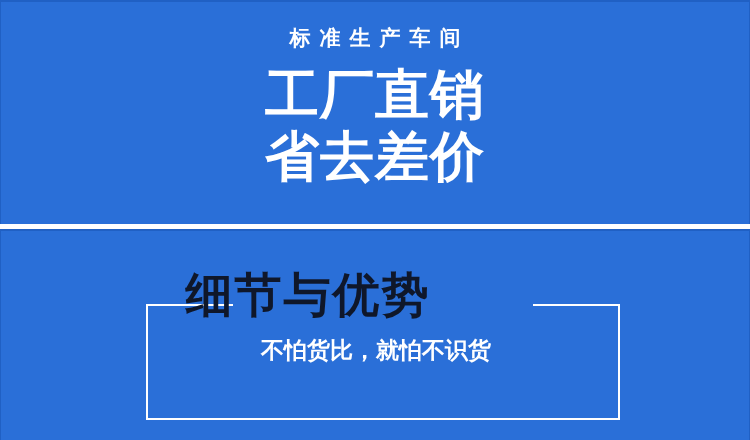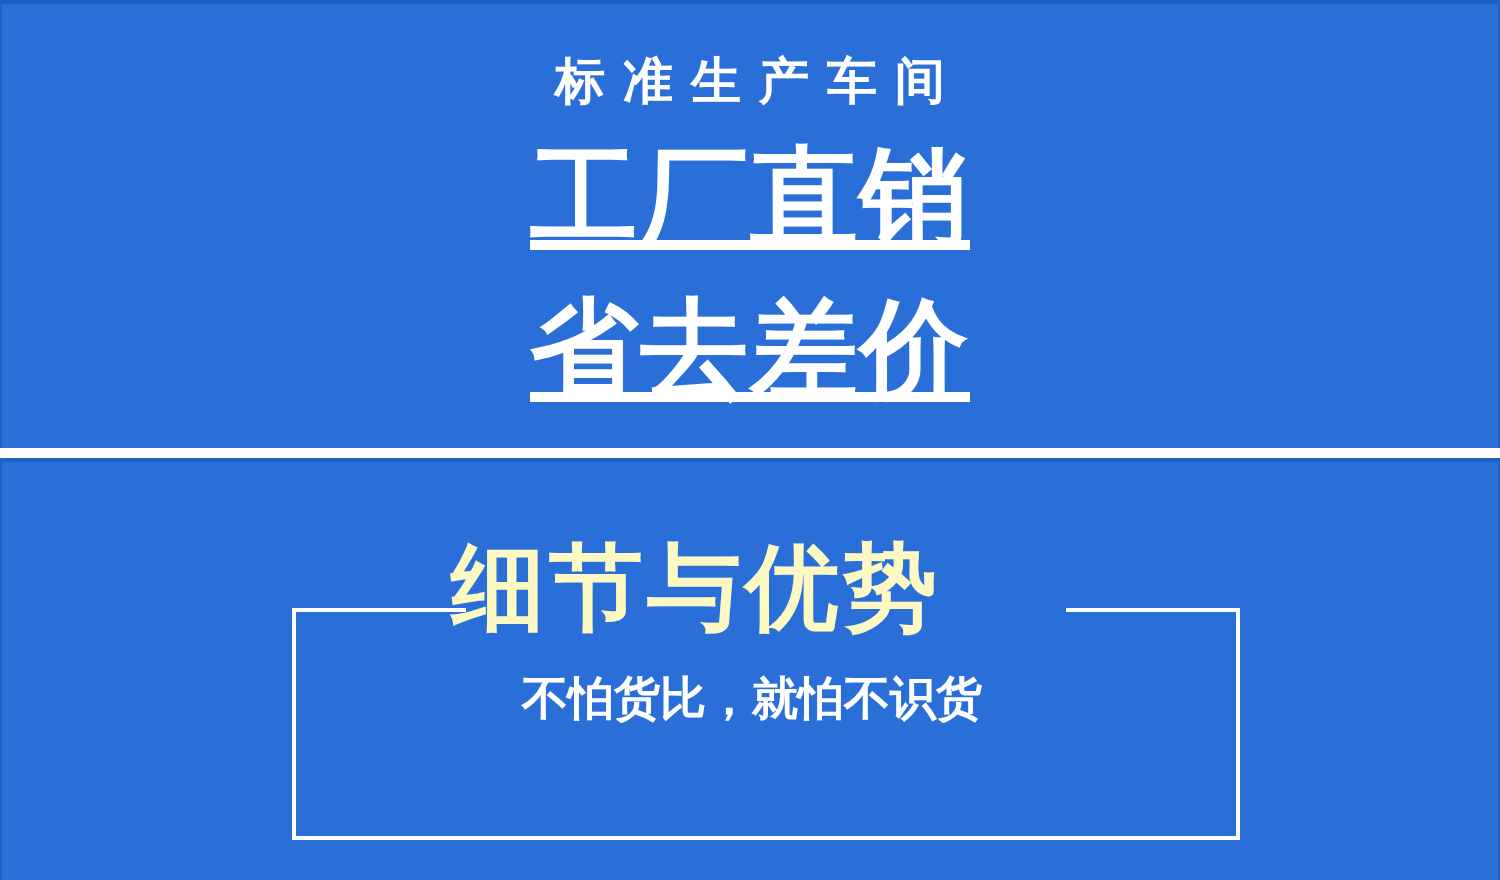--- a/index.html
+++ b/index.html
@@ -41,43 +41,42 @@
     box-sizing: border-box;
     display: flex;
     flex-direction: column;
     align-items: center;
     justify-content: flex-start;
     overflow: hidden;
   }
 
   .panel-eyebrow {
     color: #ffffff;
-    font-size: 25px;
+    font-size: 21px;
     font-weight: bold;
     line-height: 1;
     margin-top: 26px;
     white-space: nowrap;
   }
   .panel-eyebrow.spaced {
     letter-spacing: 9px;
     text-indent: 9px;
   }
 
   .panel-headline {
     color: #ffffff;
     font-size: 54px;
     font-weight: bold;
     line-height: 1.12;
     letter-spacing: 1px;
     white-space: nowrap;
     text-align: center;
-    text-decoration: underline;
   }
   .panel-headline.line1 { margin-top: 16px; }
-  .panel-headline.line2 { margin-top: 16px; }
+  .panel-headline.line2 { margin-top: 2px; }
 
   
   .bottom-panel {
     position: absolute;
     left: 0;
     top: 229px;
     width: 750px;
     height: 211px;
     background: #2a6fd8;
     border-top: 2px solid #2060c4;
@@ -106,27 +105,26 @@
     height: 12px;
     background: #2a6fd8;
   }
 
   .bottom-title {
     position: absolute;
     left: 0;
     top: 40px;
     width: 614px;
     text-align: center;
-    color: #fef9c3;
+    color: #0f172a;
     font-size: 47px;
     font-weight: bold;
     line-height: 1;
     letter-spacing: 2px;
     white-space: nowrap;
-    margin-left: 40px;
   }
 
   .bottom-subtitle {
     position: absolute;
     left: 0;
     top: 108px;
     width: 750px;
     text-align: center;
     color: #ffffff;
     font-size: 23px;

